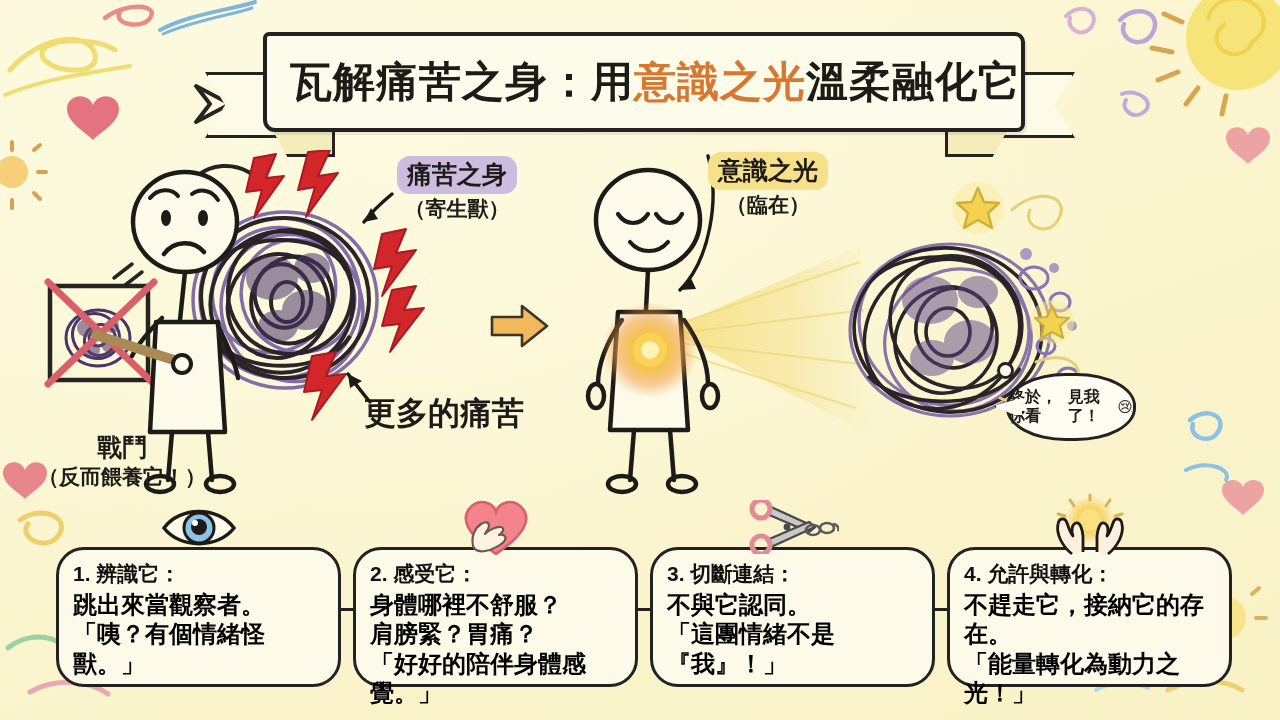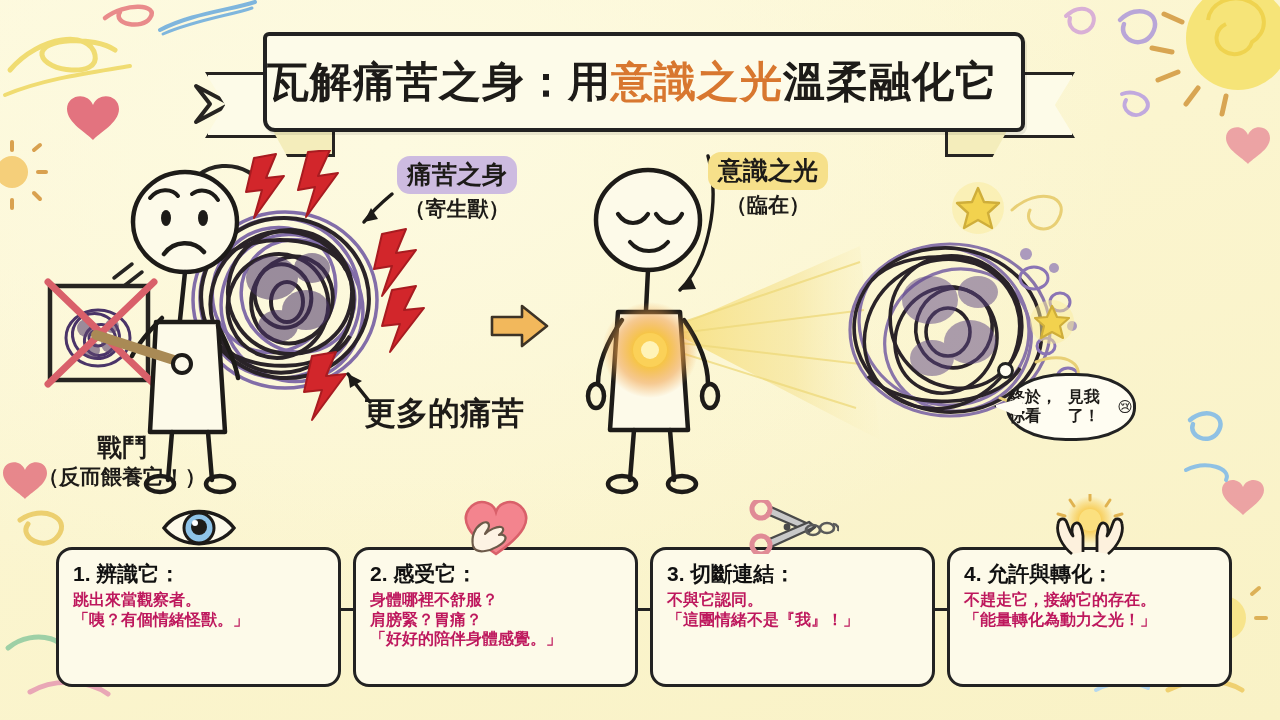--- a/index.html
+++ b/index.html
@@ -29,21 +29,21 @@
   .ribbon-fold{
     position:absolute;top:92px;width:62px;height:34px;background:#f4edbb;
     border:3px solid #262421;border-top:none;
   }
   .ribbon-fold.l{left:62px;clip-path:polygon(0 0,100% 0,100% 100%,30% 100%);}
   .ribbon-fold.r{right:62px;clip-path:polygon(0 0,100% 0,70% 100%,0 100%);}
   #banner-main{
     position:absolute;left:58px;top:4px;width:754px;height:92px;
     background:#fdfbe9;border:4px solid #222;
     border-radius:6px 10px 8px 12px;
-    display:flex;align-items:center;justify-content:flex-start;
+    display:flex;align-items:center;justify-content:flex-end;
     box-shadow:2px 3px 0 rgba(0,0,0,.08);
   }
   #banner-title{
     font-size:42px;font-weight:bold;letter-spacing:1px;color:#1d1b18;
     white-space:nowrap;
   }
   #banner-title .hl{color:#d8772f;}
   
   .lbl-box{position:absolute;text-align:center;}
   .lbl-main{
@@ -67,24 +67,24 @@
   }
   #bubble .tail{
     position:absolute;left:-16px;top:22px;width:26px;height:17px;
     background:#fffdf2;border:3.5px solid #222;border-right:none;border-top:none;
     clip-path:polygon(0 40%,100% 0,100% 100%);
   }
   
   #cards{position:absolute;left:56px;top:547px;width:1176px;height:140px;display:flex;gap:12px;}
   .card{
     position:relative;flex:1;background:#fdfae9;border:3.5px solid #222;
-    border-radius:16px;padding:10px 12px 8px 14px;box-sizing:border-box;
+    border-radius:28px;padding:10px 12px 8px 14px;box-sizing:border-box;
   }
   .card-title{font-size:21px;font-weight:bold;color:#111;margin-bottom:2px;}
-  .card-line{font-size:16px;color:#be185d;line-height:1.22;font-weight:bold;}
+  .card-line{font-size:24px;color:#000000;line-height:1.22;font-weight:bold;}
   .connector{
     position:absolute;top:58px;width:14px;height:3px;background:#222;z-index:5;
   }
   
   .card-icon{position:absolute;top:-46px;left:50%;transform:translateX(-50%);}
 </style>
 </head>
 <body>
 
 <div id="stage">

